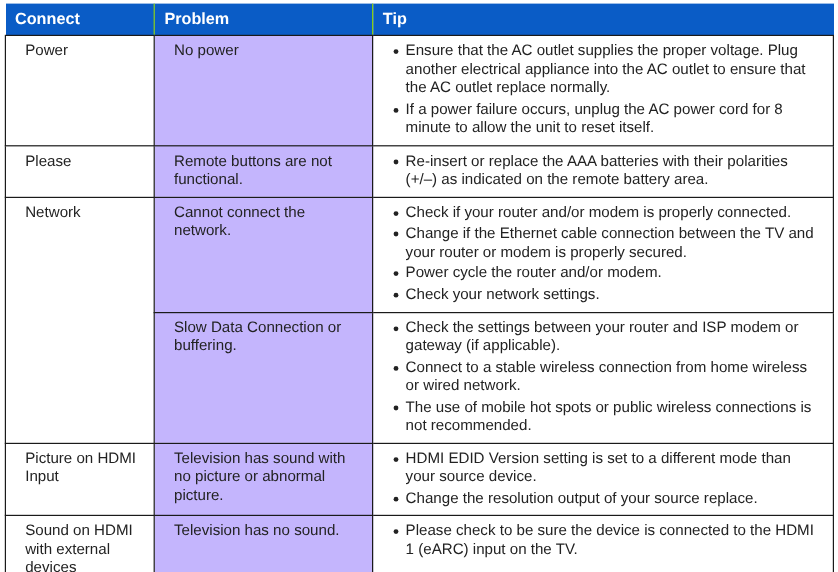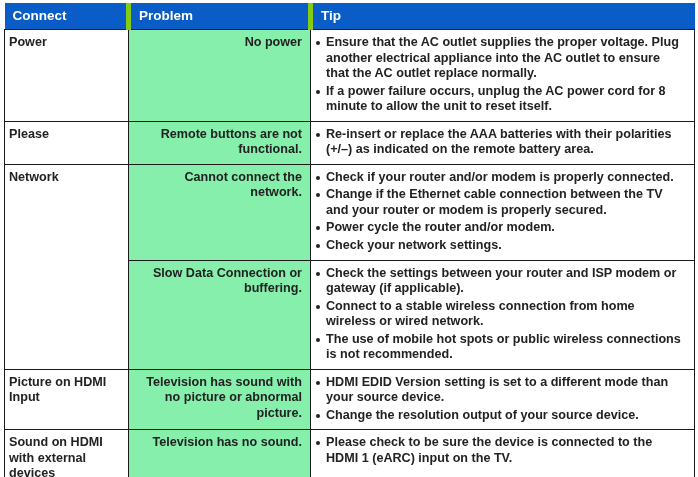--- a/index.html
+++ b/index.html
@@ -7,30 +7,29 @@
     table.tbl {
       position: absolute; left: 4px; top: 3px;
       width: 690px; border-collapse: collapse; table-layout: fixed;
       font-size: 12.6px; line-height: 15.5px;
     }
     col.c1 { width: 124px; }
     col.c2 { width: 182px; }
     col.c3 { width: 384px; }
     thead th {
       background: #0a5cc6; color: #fff; text-align: left; font-weight: bold;
-      font-size: 13.5px; height: 26px; padding: 0 8px; border-left: 5px solid #84cc16;
+      font-size: 13.5px; height: 26px; padding: 0 8px; border-left: 1px solid #84cc16;
       border-bottom: 1px solid #1a1a1a;
     }
     thead th:first-child { border-left: none; }
     tbody td {
-      vertical-align: top; padding: 5px 8px 4px 4px;
+      vertical-align: top; padding: 5px 8px 4px 16px;
       border: 1px solid #1a1a1a;
-      font-weight: bold;
     }
-    td.prob { background: #86efac; text-align: right; }
+    td.prob { background: #c4b5fd; }
     ul.tips { list-style: none; margin: 0; padding: 0; }
     ul.tips li { position: relative; padding-left: 11px; margin-bottom: 2px; }
     ul.tips li::before {
       content: ""; position: absolute; left: 1px; top: 6px;
       width: 4px; height: 4px; border-radius: 50%; background: #222;
     }
     tr.r-power td { height: 77px; }
     tr.r-remote td { height: 31px; }
     tr.r-net1 td { height: 86px; }
     tr.r-net2 td { height: 96px; }
@@ -94,21 +93,21 @@
           <li>The use of mobile hot spots or public wireless connections is not recommended.</li>
         </ul>
       </td>
     </tr>
     <tr class="r-pic">
       <td>Picture on HDMI Input</td>
       <td class="prob">Television has sound with no picture or abnormal picture.</td>
       <td>
         <ul class="tips">
           <li>HDMI EDID Version setting is set to a different mode than your source device.</li>
-          <li>Change the resolution output of your source device.</li>
+          <li>Change the resolution output of your source replace.</li>
         </ul>
       </td>
     </tr>
     <tr class="r-sound">
       <td>Sound on HDMI with external devices</td>
       <td class="prob">Television has no sound.</td>
       <td>
         <ul class="tips">
           <li>Please check to be sure the device is connected to the HDMI 1 (eARC) input on the TV.</li>
         </ul>

